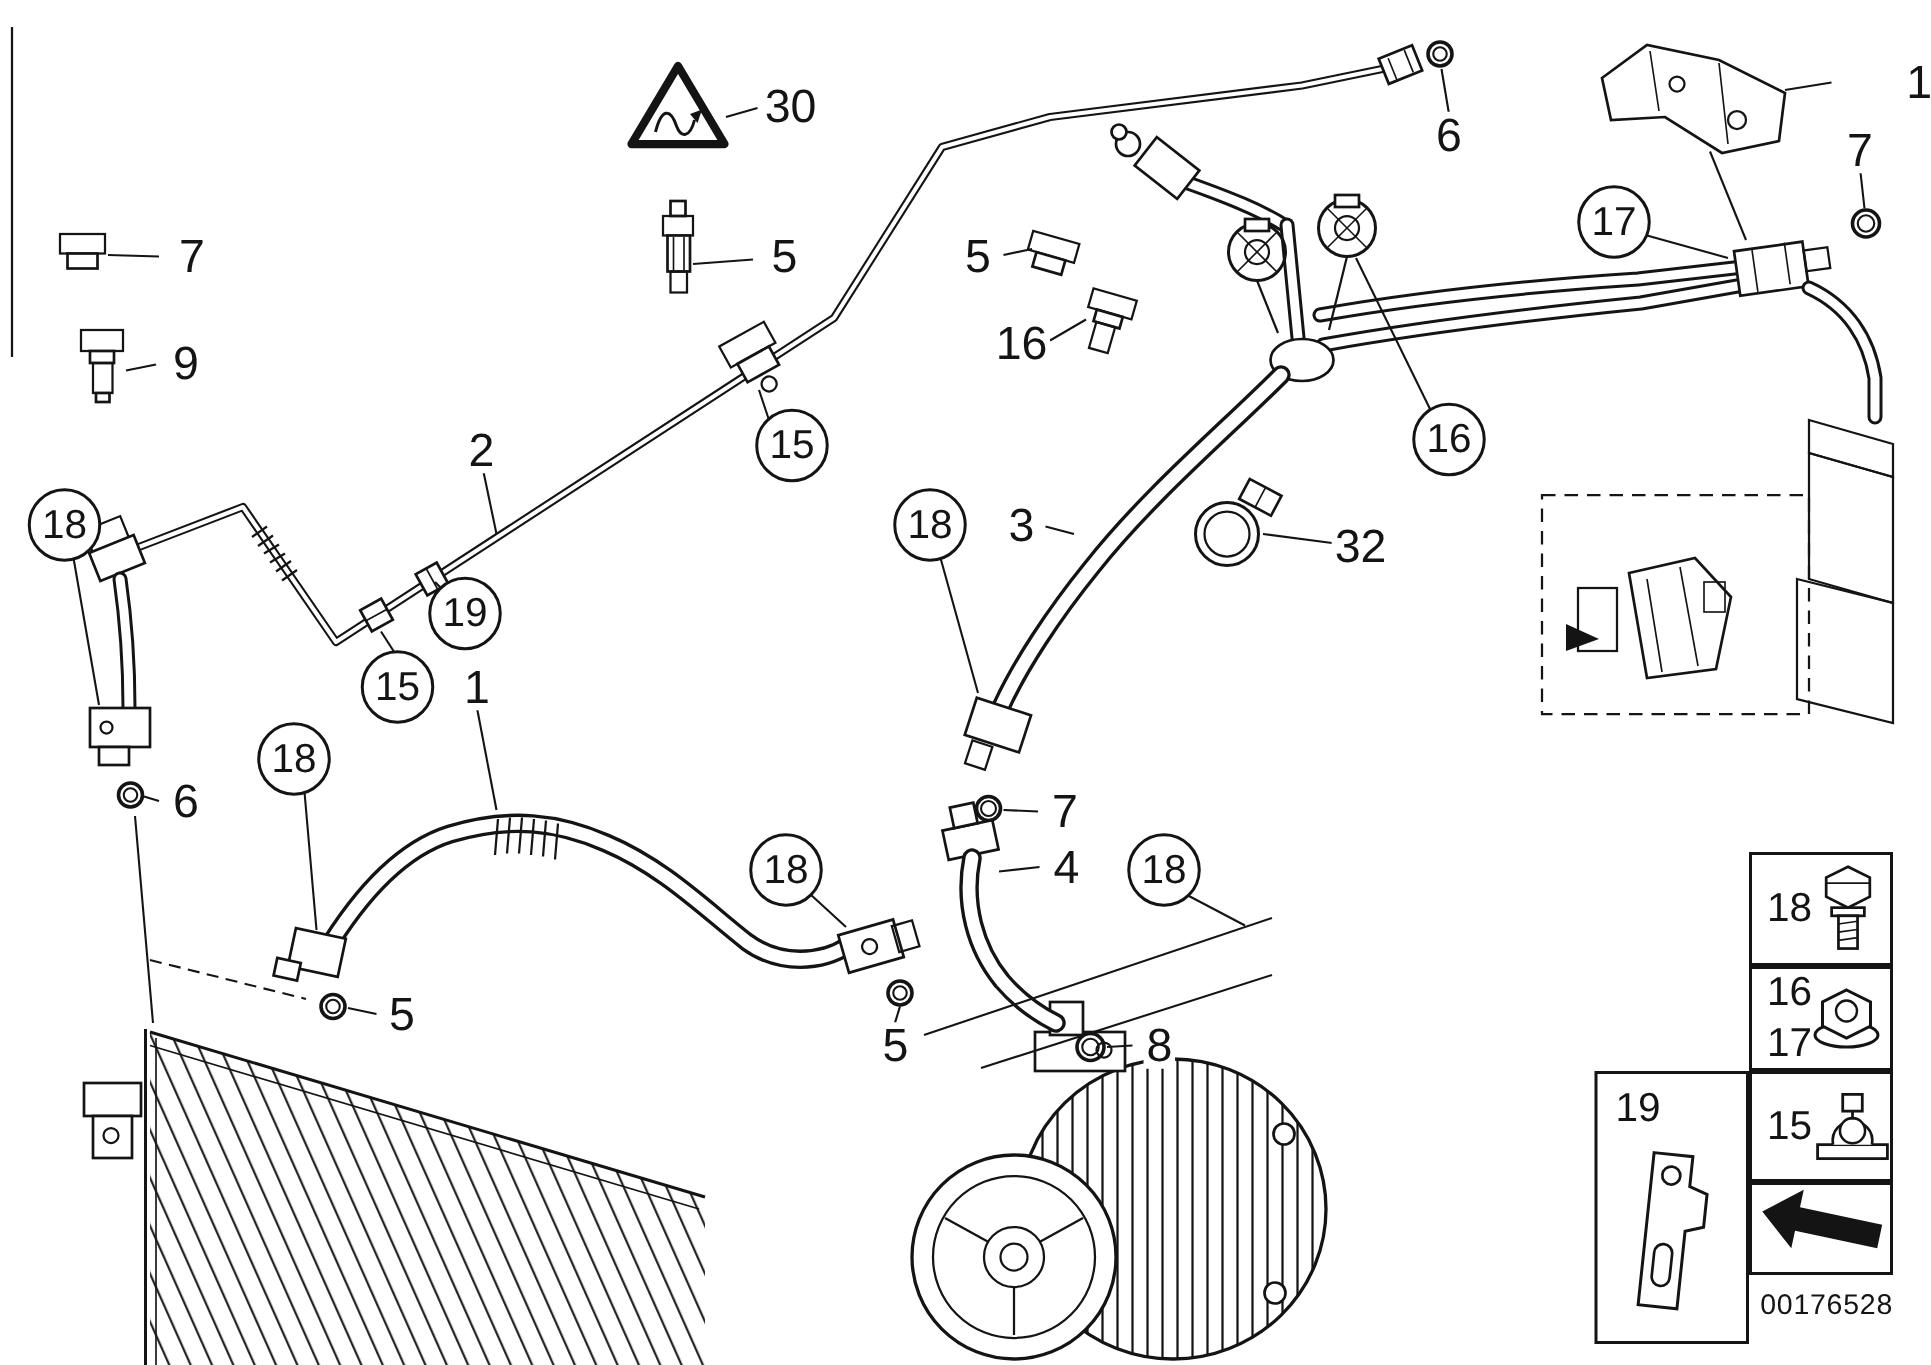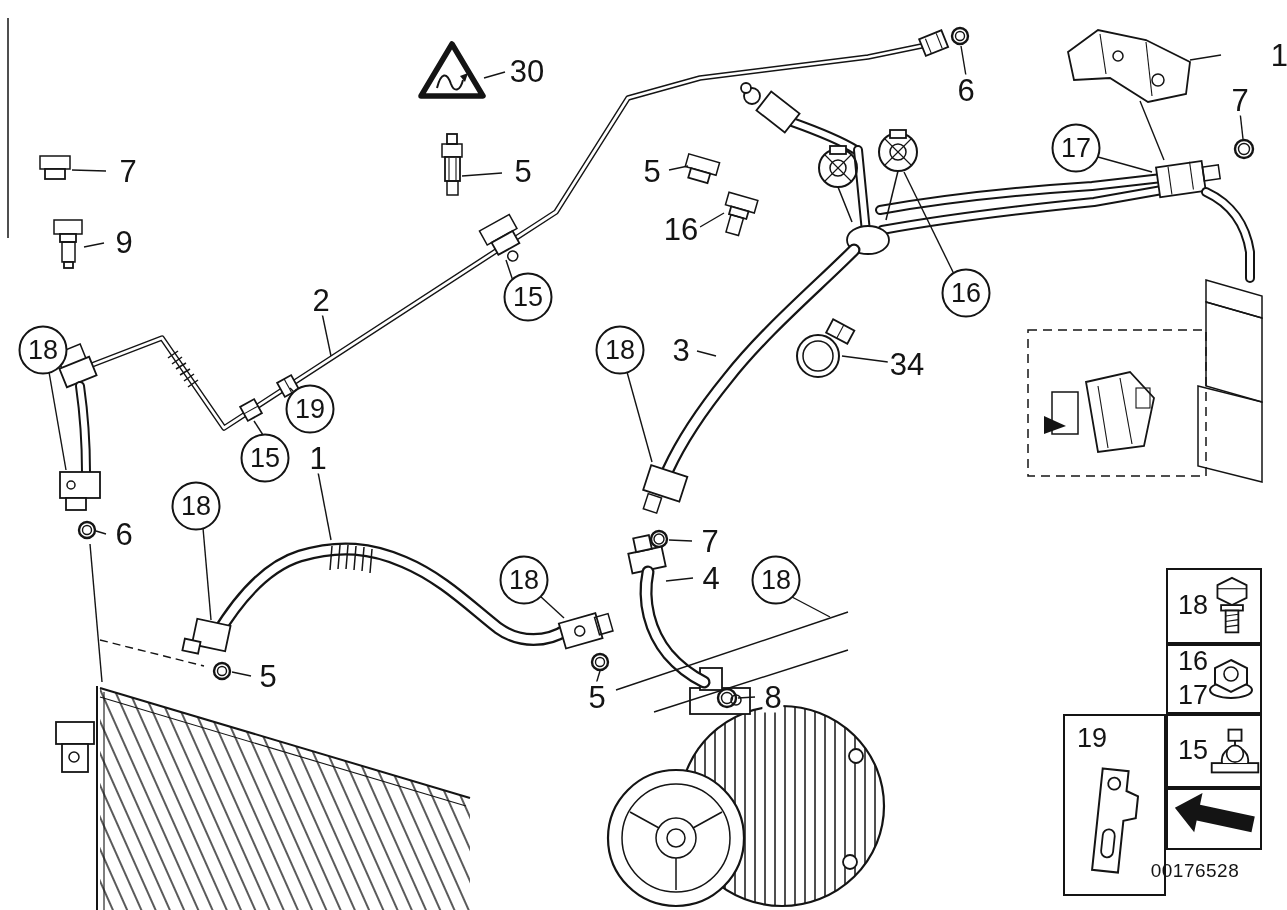--- a/index.html
+++ b/index.html
@@ -31,21 +31,21 @@
   .legend-cell{position:absolute;border:2px solid #141414;background:#fff;box-sizing:border-box;
            display:flex;align-items:center;}
   .legend-num{font-size:27px;line-height:1.25;padding-left:10px;}
   .legend-icon{margin-left:auto;margin-right:8px;display:flex;align-items:center;}
   .legend-col{display:flex;flex-direction:column;}
   .cell-19{flex-direction:column;align-items:flex-start;}
   .cell-19 .legend-num{padding:6px 0 0 12px;}
   .cell-19 .legend-icon{margin:8px auto 0 auto;}
   .cell-arrow{justify-content:center;}
   .cell-arrow .legend-icon{margin:0;}
-  .part-number{position:absolute;left:1128px;top:860px;width:134px;text-align:center;
+  .part-number{position:absolute;left:1128px;top:860px;width:134px;text-align:right;
            font-size:19px;letter-spacing:.5px;}
 </style>
 </head>
 <body>
 
 <div class="stage">
 
 <svg class="art" width="1287" height="910" viewBox="0 0 1287 910">
   <defs>
     <pattern id="finPat" patternUnits="userSpaceOnUse" width="13" height="13" patternTransform="rotate(-24)">
@@ -365,21 +365,21 @@
 <div class="callout plain" style="left:966px;top:90px">6</div>
 <div class="callout plain" style="left:1288px;top:55px">14</div>
 <div class="callout plain" style="left:1240px;top:100px">7</div>
 <div class="callout circled" style="left:1076px;top:148px">17</div>
 <div class="callout circled" style="left:966px;top:293px">16</div>
 <div class="callout plain" style="left:321px;top:300px">2</div>
 <div class="callout circled" style="left:528px;top:297px">15</div>
 <div class="callout circled" style="left:43px;top:350px">18</div>
 <div class="callout circled" style="left:620px;top:350px">18</div>
 <div class="callout plain" style="left:681px;top:350px">3</div>
-<div class="callout plain" style="left:907px;top:364px">34</div>
+<div class="callout plain" style="left:907px;top:364px">32</div>
 <div class="callout circled" style="left:310px;top:409px">19</div>
 <div class="callout circled" style="left:265px;top:458px">15</div>
 <div class="callout plain" style="left:318px;top:458px">1</div>
 <div class="callout circled" style="left:196px;top:506px">18</div>
 <div class="callout plain" style="left:124px;top:534px">6</div>
 <div class="callout plain" style="left:710px;top:541px">7</div>
 <div class="callout plain" style="left:711px;top:578px">4</div>
 <div class="callout circled" style="left:524px;top:580px">18</div>
 <div class="callout circled" style="left:776px;top:580px">18</div>
 <div class="callout plain" style="left:268px;top:676px">5</div>

